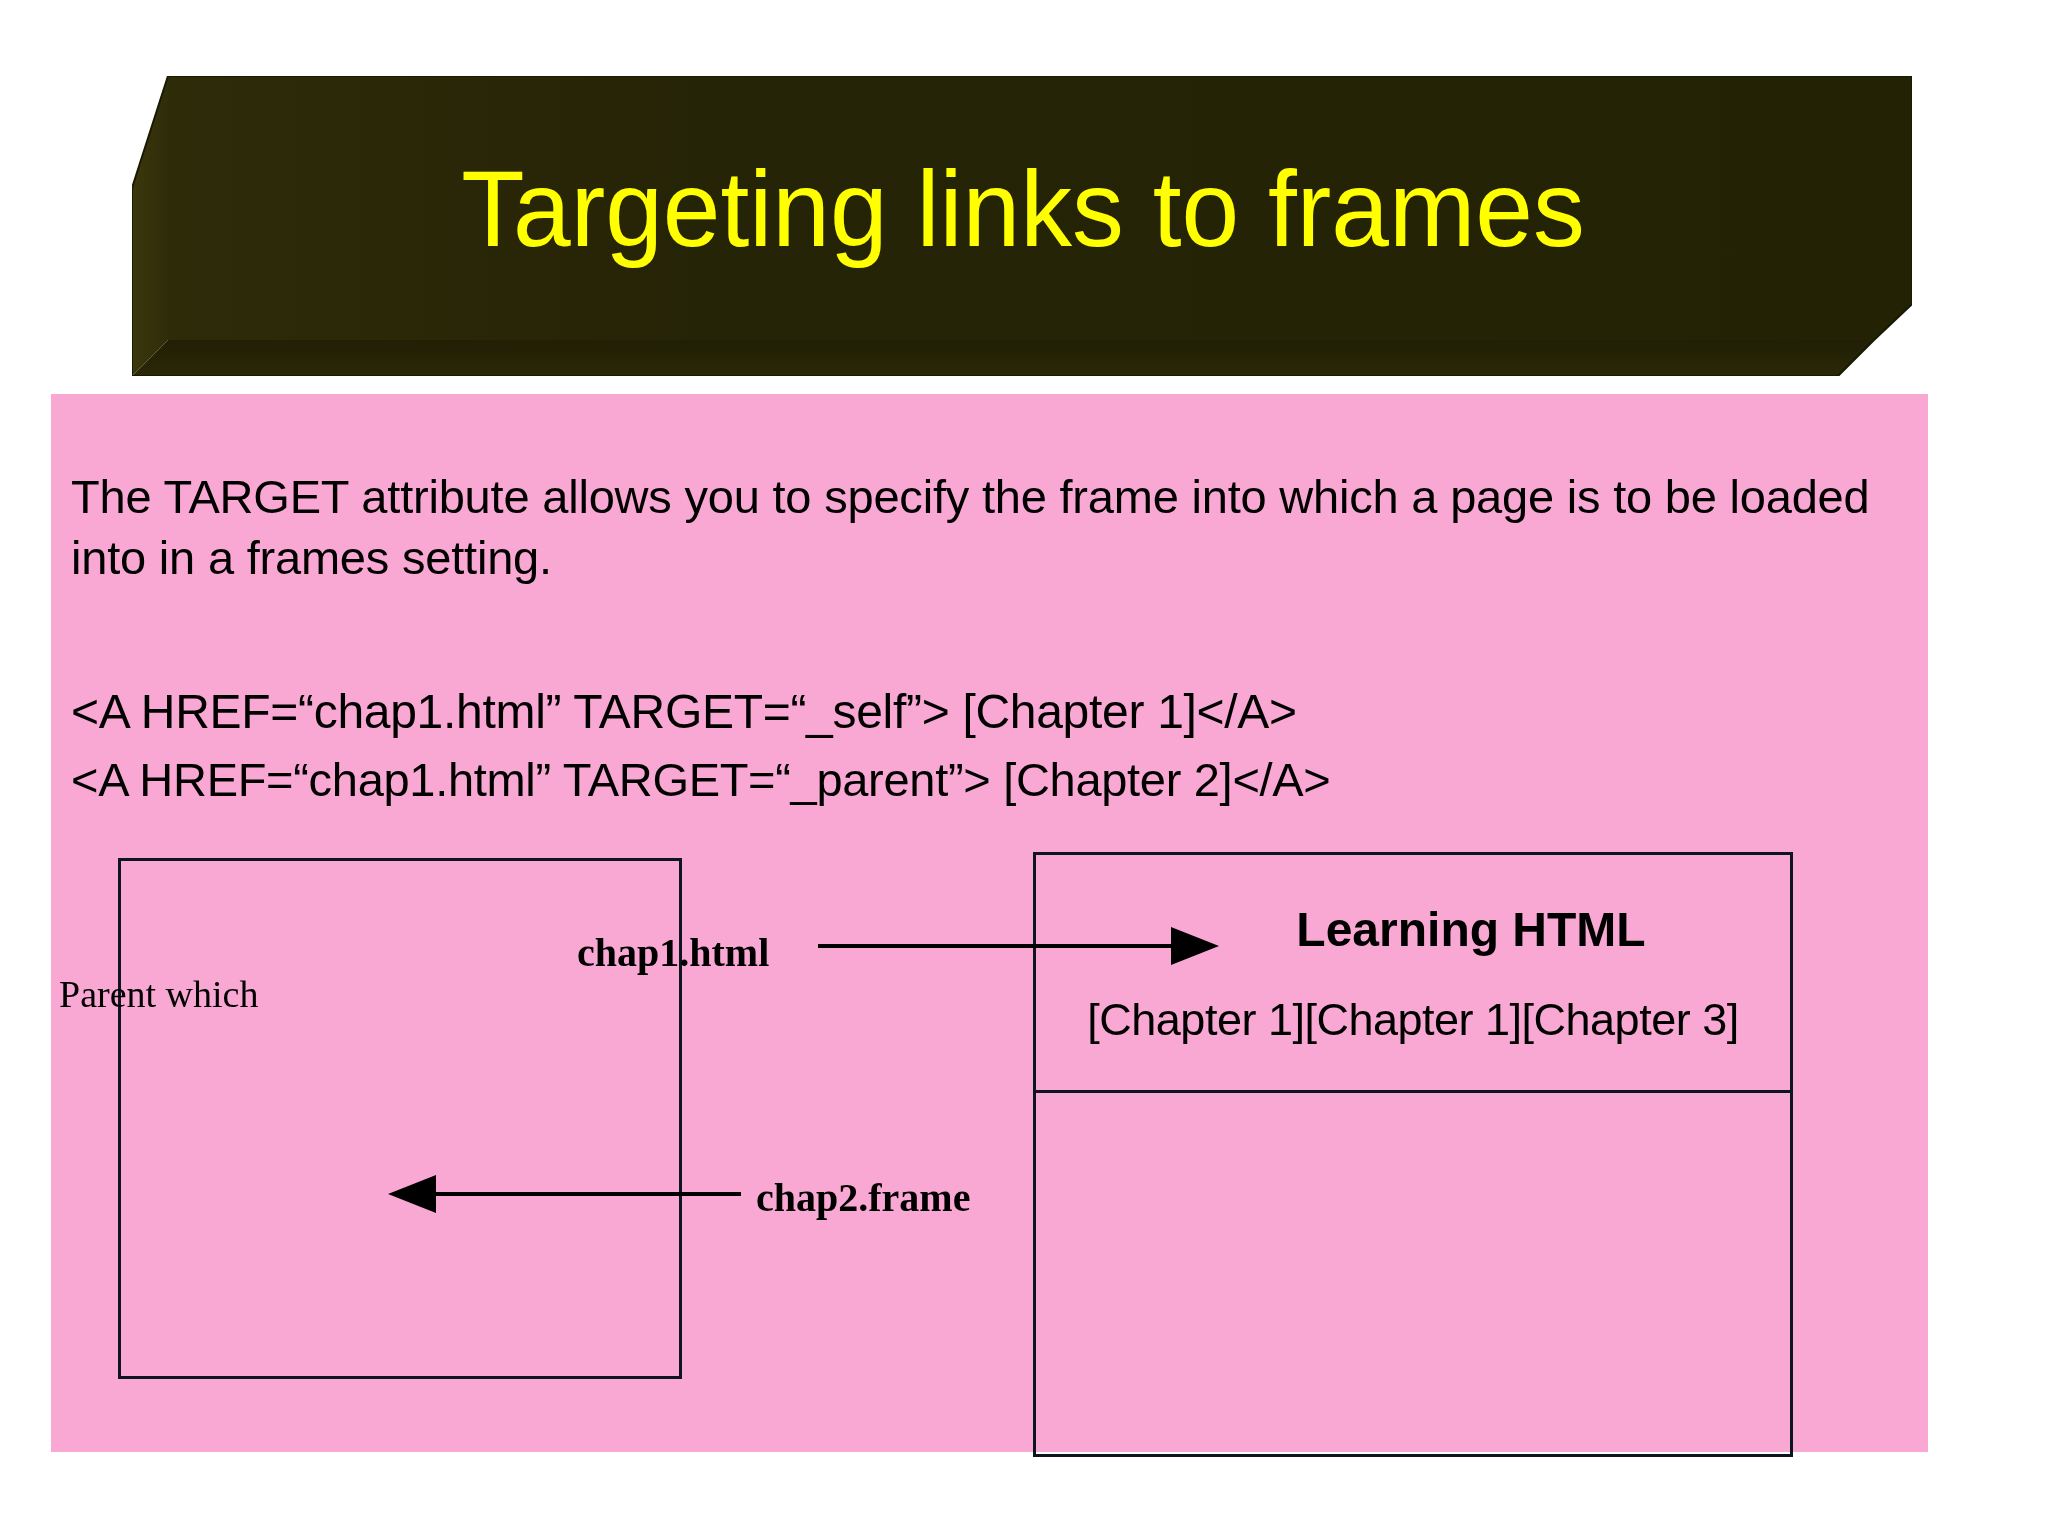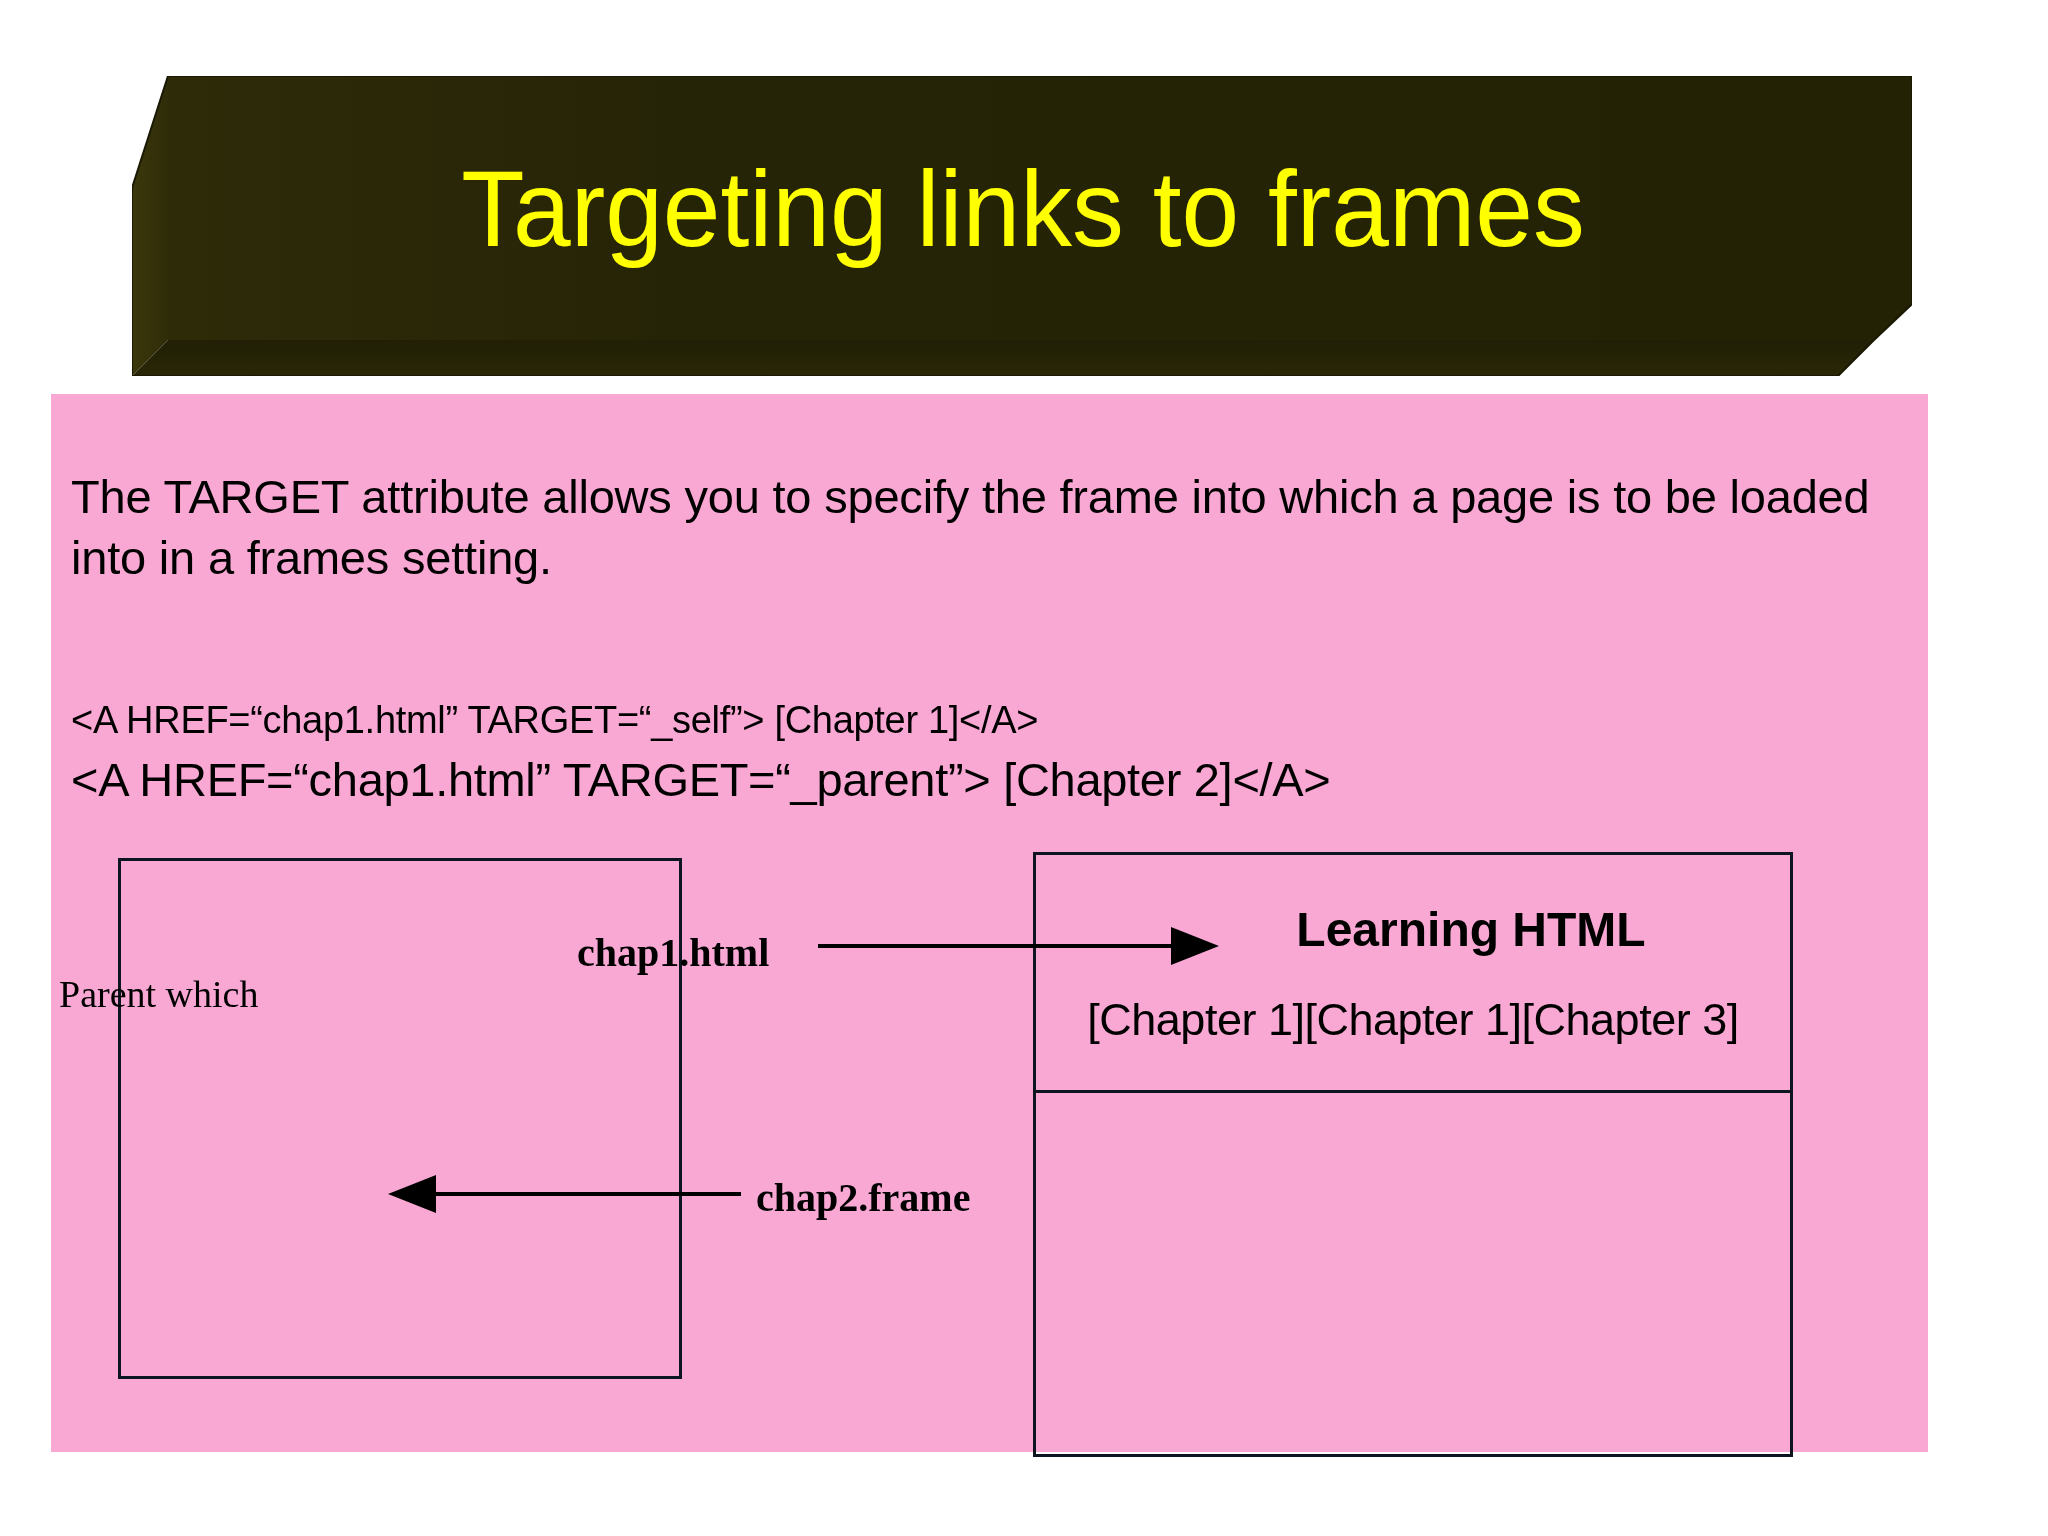--- a/index.html
+++ b/index.html
@@ -76,23 +76,22 @@
     width: 1840px;
     white-space: normal;
     font-size: 47px;
     line-height: 1.30;
     letter-spacing: -0.2px;
   }
 
   #code-line-1 {
     left: 20px;
     top: 290px;
-    font-size: 38px;
+    font-size: 48px;
     letter-spacing: -0.3px;
-    margin-top: 15px;
   }
   #code-line-2 {
     left: 20px;
     top: 358px;
     font-size: 47px;
     letter-spacing: -0.3px;
     text-align: center;
   }
 
   

